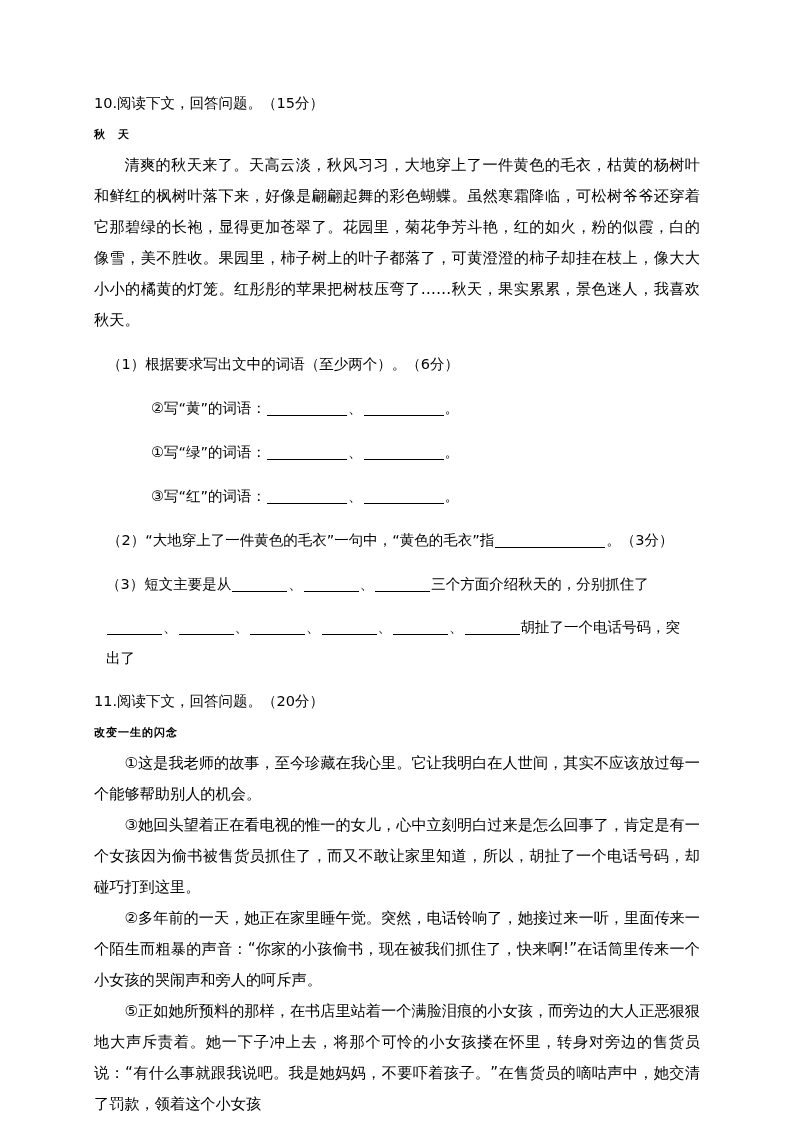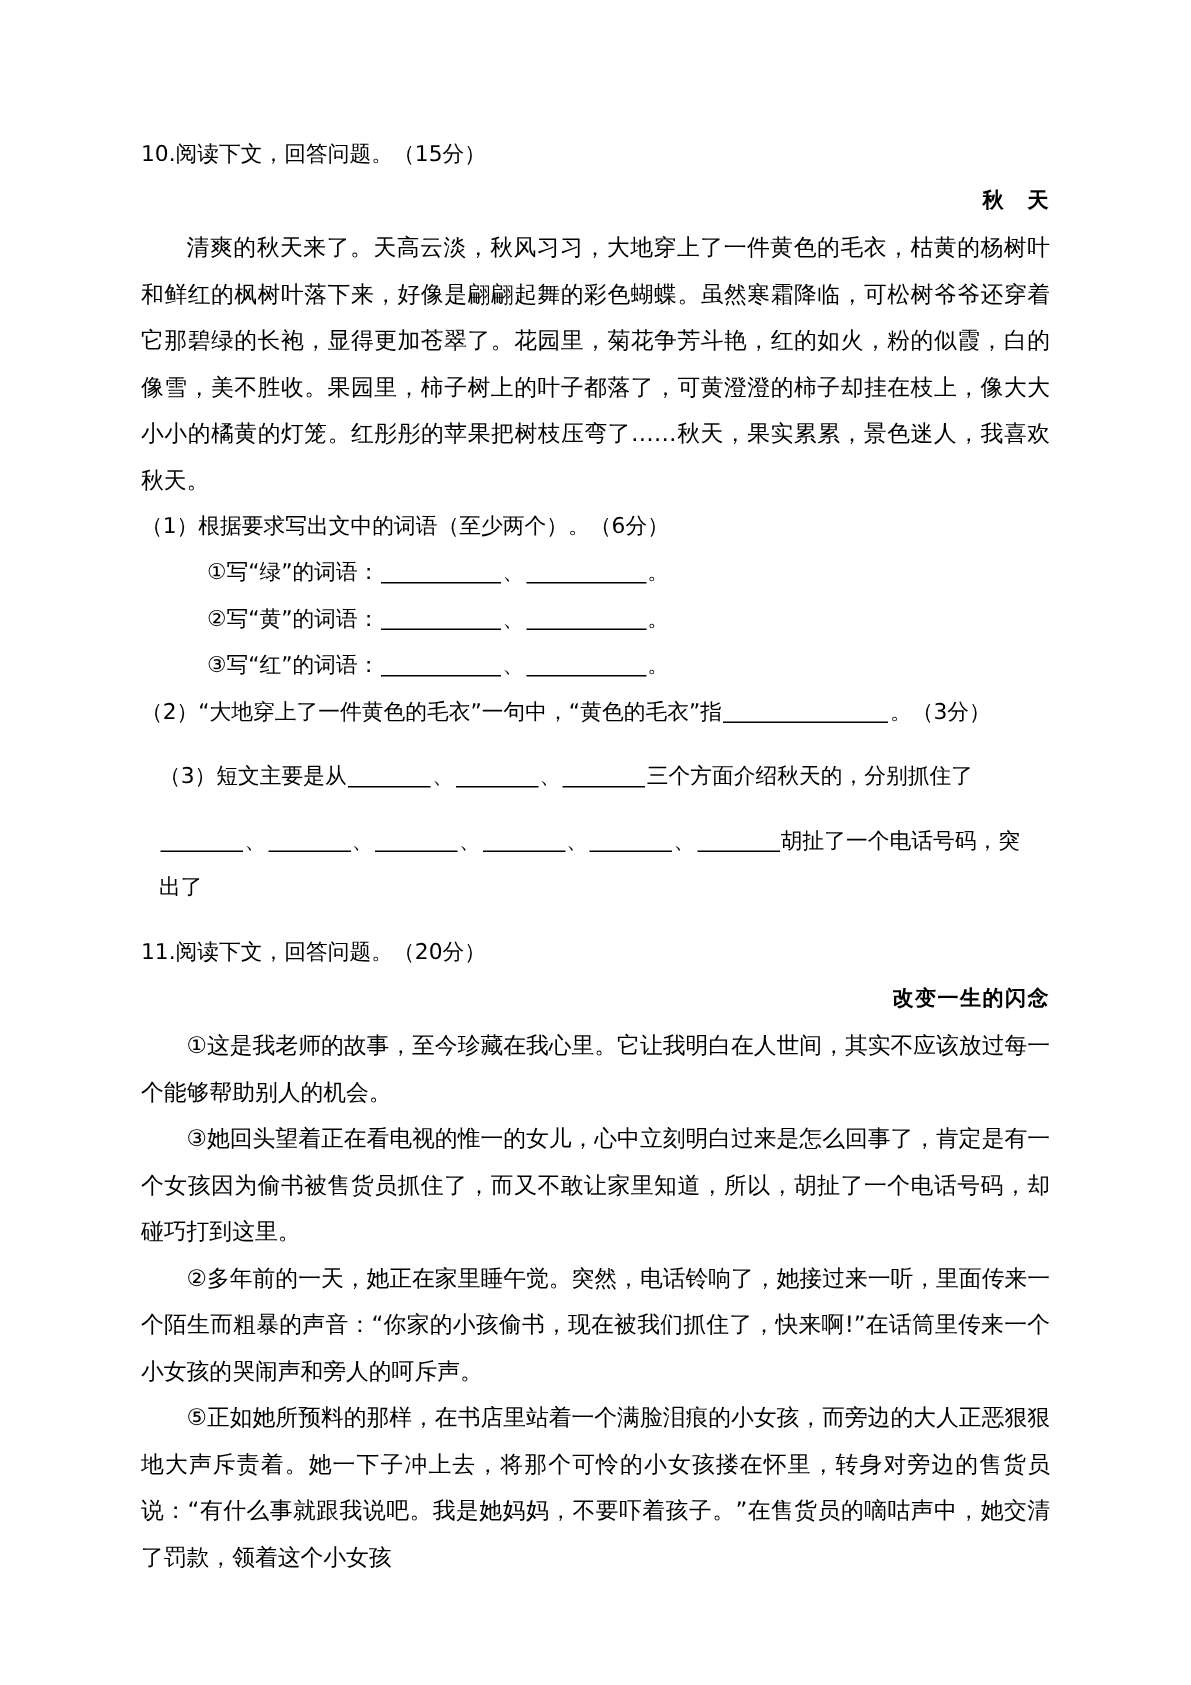--- a/index.html
+++ b/index.html
@@ -22,38 +22,38 @@
     padding: 88px 94px 0 94px;
     overflow: hidden;
     border-radius: 16px;
   }
   .q-line {
     font-size: 14.5px;
     line-height: 31px;
     white-space: nowrap;
   }
   .doc-title {
-    text-align: right;
-    font-size: 14px;
+    text-align: left;
+    font-size: 11px;
     font-weight: bold;
     line-height: 31px;
     letter-spacing: 1px;
   }
   .body-text {
     font-size: 15.2px;
     line-height: 31px;
     text-align: justify;
     text-justify: inter-ideograph;
     text-indent: 2em;
     margin: 0;
   }
   .sub-q {
     font-size: 14.5px;
     line-height: 31px;
-    margin: 0;
+    margin: 13px;
     white-space: nowrap;
   }
   .sub-q.indent2 {
     padding-left: 44px;
   }
   .wrap-q {
     font-size: 14.5px;
     line-height: 31px;
     margin: 12px;
     padding-left: 14px;
@@ -78,25 +78,25 @@
 
   <div class="q-line">10.阅读下文，回答问题。（15分）</div>
 
   <div class="doc-title">秋　天</div>
 
   <p class="body-text">清爽的秋天来了。天高云淡，秋风习习，大地穿上了一件黄色的毛衣，枯黄的杨树叶和鲜红的枫树叶落下来，好像是翩翩起舞的彩色蝴蝶。虽然寒霜降临，可松树爷爷还穿着它那碧绿的长袍，显得更加苍翠了。花园里，菊花争芳斗艳，红的如火，粉的似霞，白的像雪，美不胜收。果园里，柿子树上的叶子都落了，可黄澄澄的柿子却挂在枝上，像大大小小的橘黄的灯笼。红彤彤的苹果把树枝压弯了……秋天，果实累累，景色迷人，我喜欢秋天。</p>
 
   <p class="sub-q">（1）根据要求写出文中的词语（至少两个）。（6分）</p>
 
   <p class="sub-q indent2">
-    <span>①写“绿”的词语：</span><span class="blank w80"></span><span>、</span><span class="blank w80"></span><span>。</span>
+    <span>②写“黄”的词语：</span><span class="blank w80"></span><span>、</span><span class="blank w80"></span><span>。</span>
   </p>
 
   <p class="sub-q indent2">
-    <span>②写“黄”的词语：</span><span class="blank w80"></span><span>、</span><span class="blank w80"></span><span>。</span>
+    <span>①写“绿”的词语：</span><span class="blank w80"></span><span>、</span><span class="blank w80"></span><span>。</span>
   </p>
 
   <p class="sub-q indent2">
     <span>③写“红”的词语：</span><span class="blank w80"></span><span>、</span><span class="blank w80"></span><span>。</span>
   </p>
 
   <p class="sub-q">
     <span>（2）“大地穿上了一件黄色的毛衣”一句中，“黄色的毛衣”指</span><span class="blank w110"></span><span>。（3分）</span>
   </p>
 

